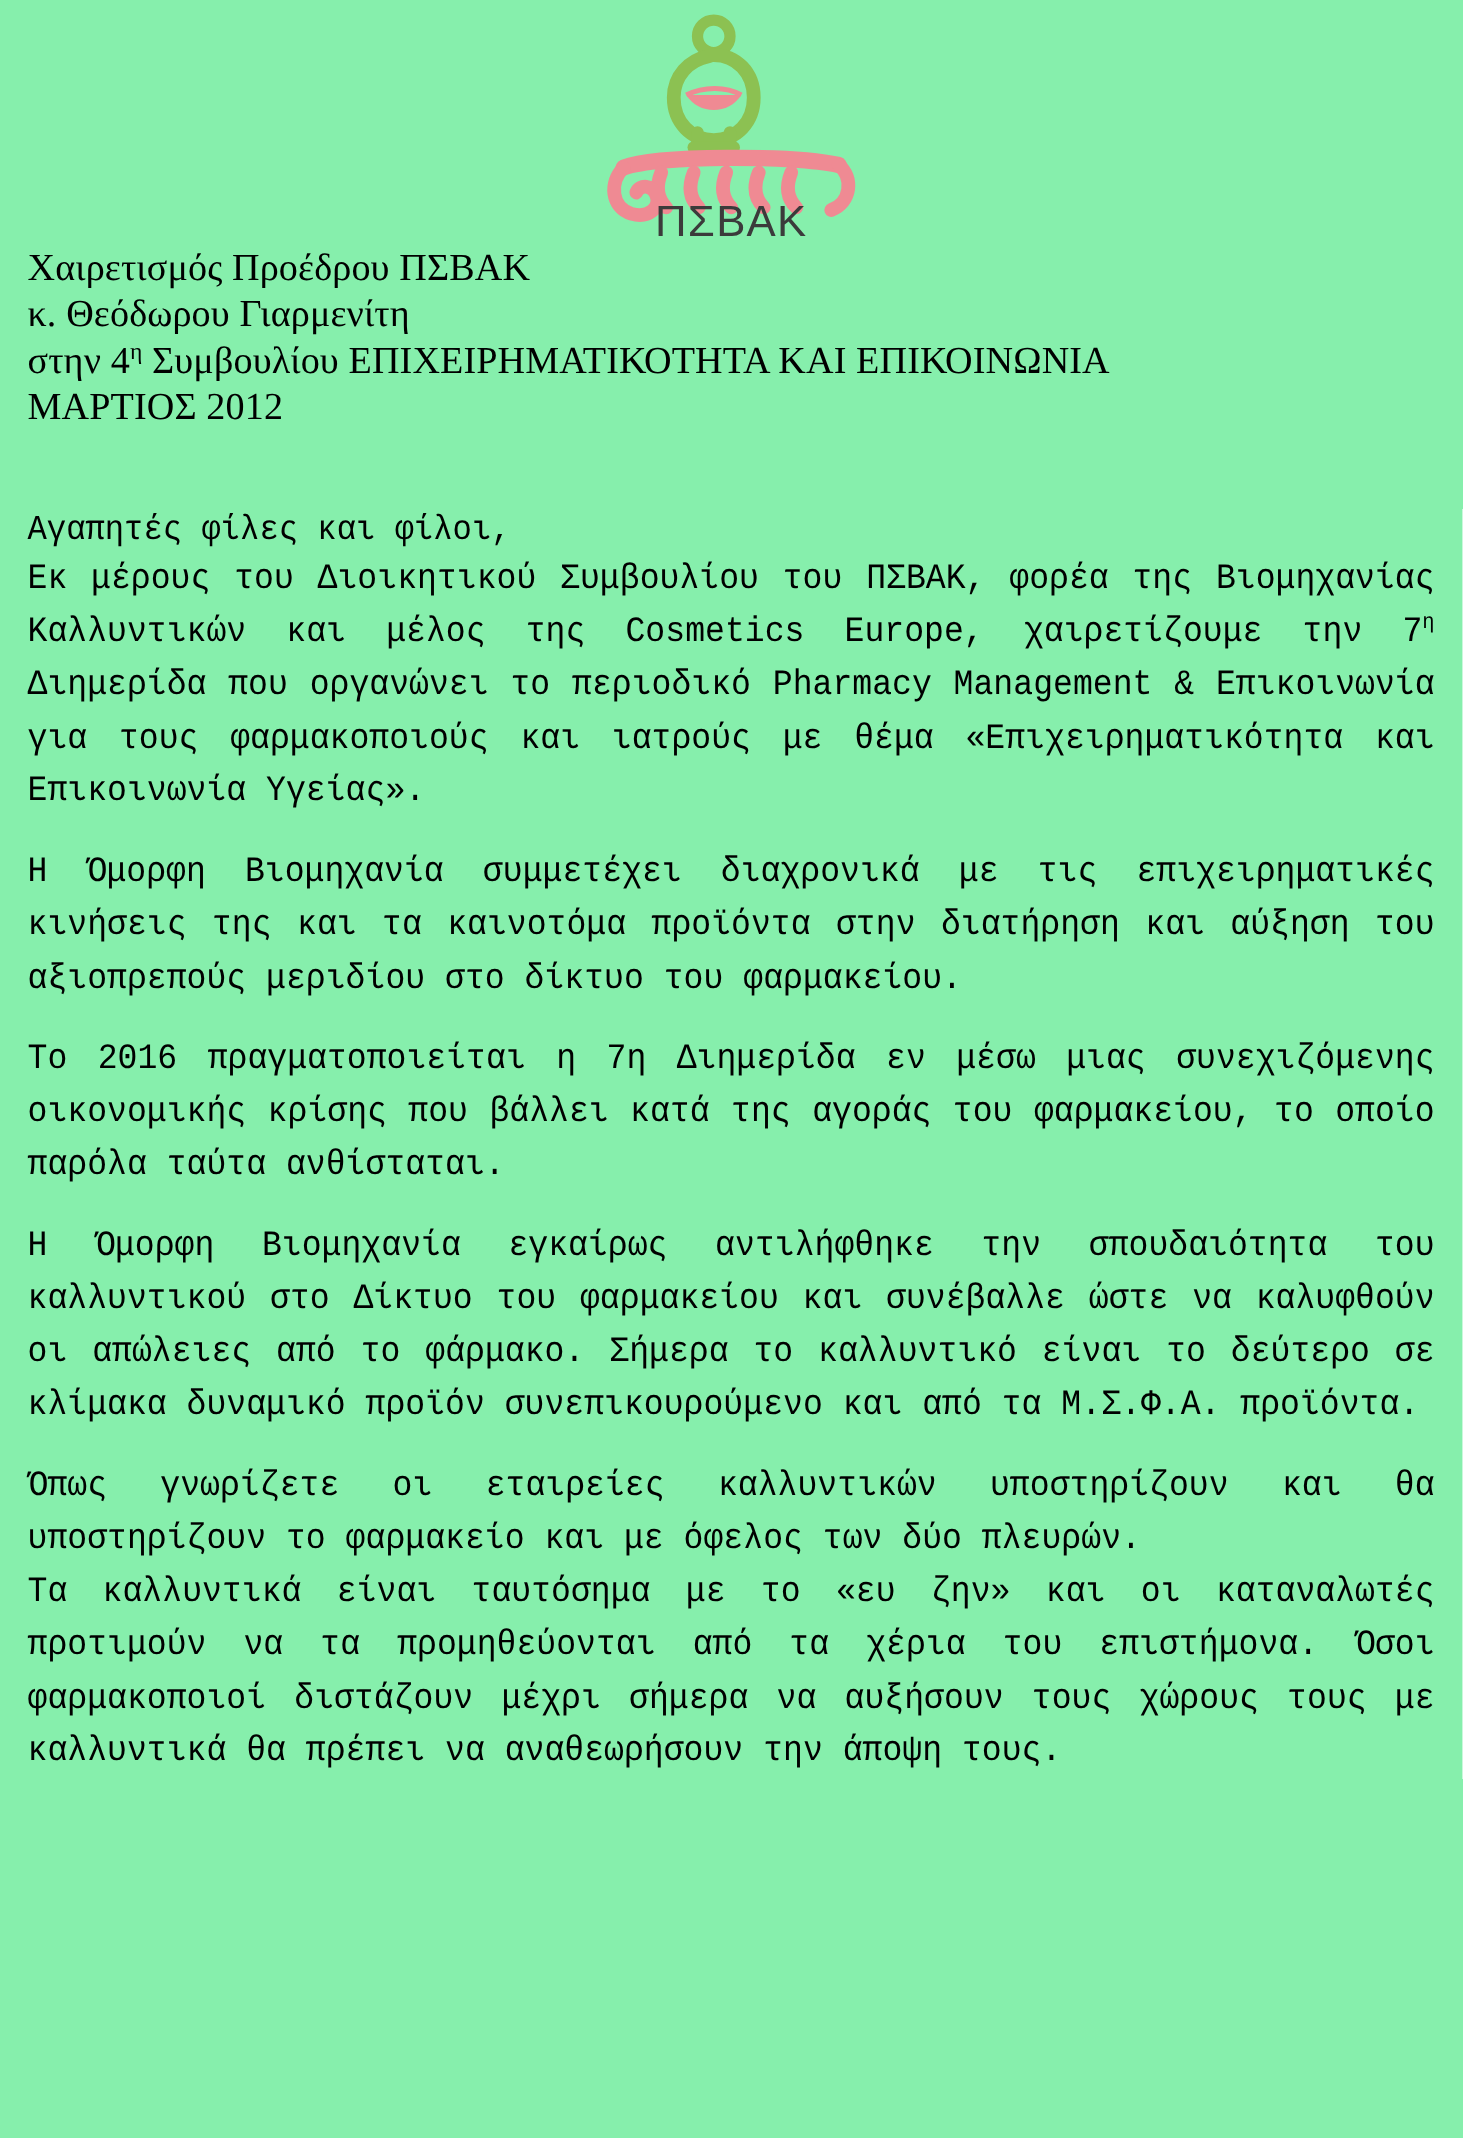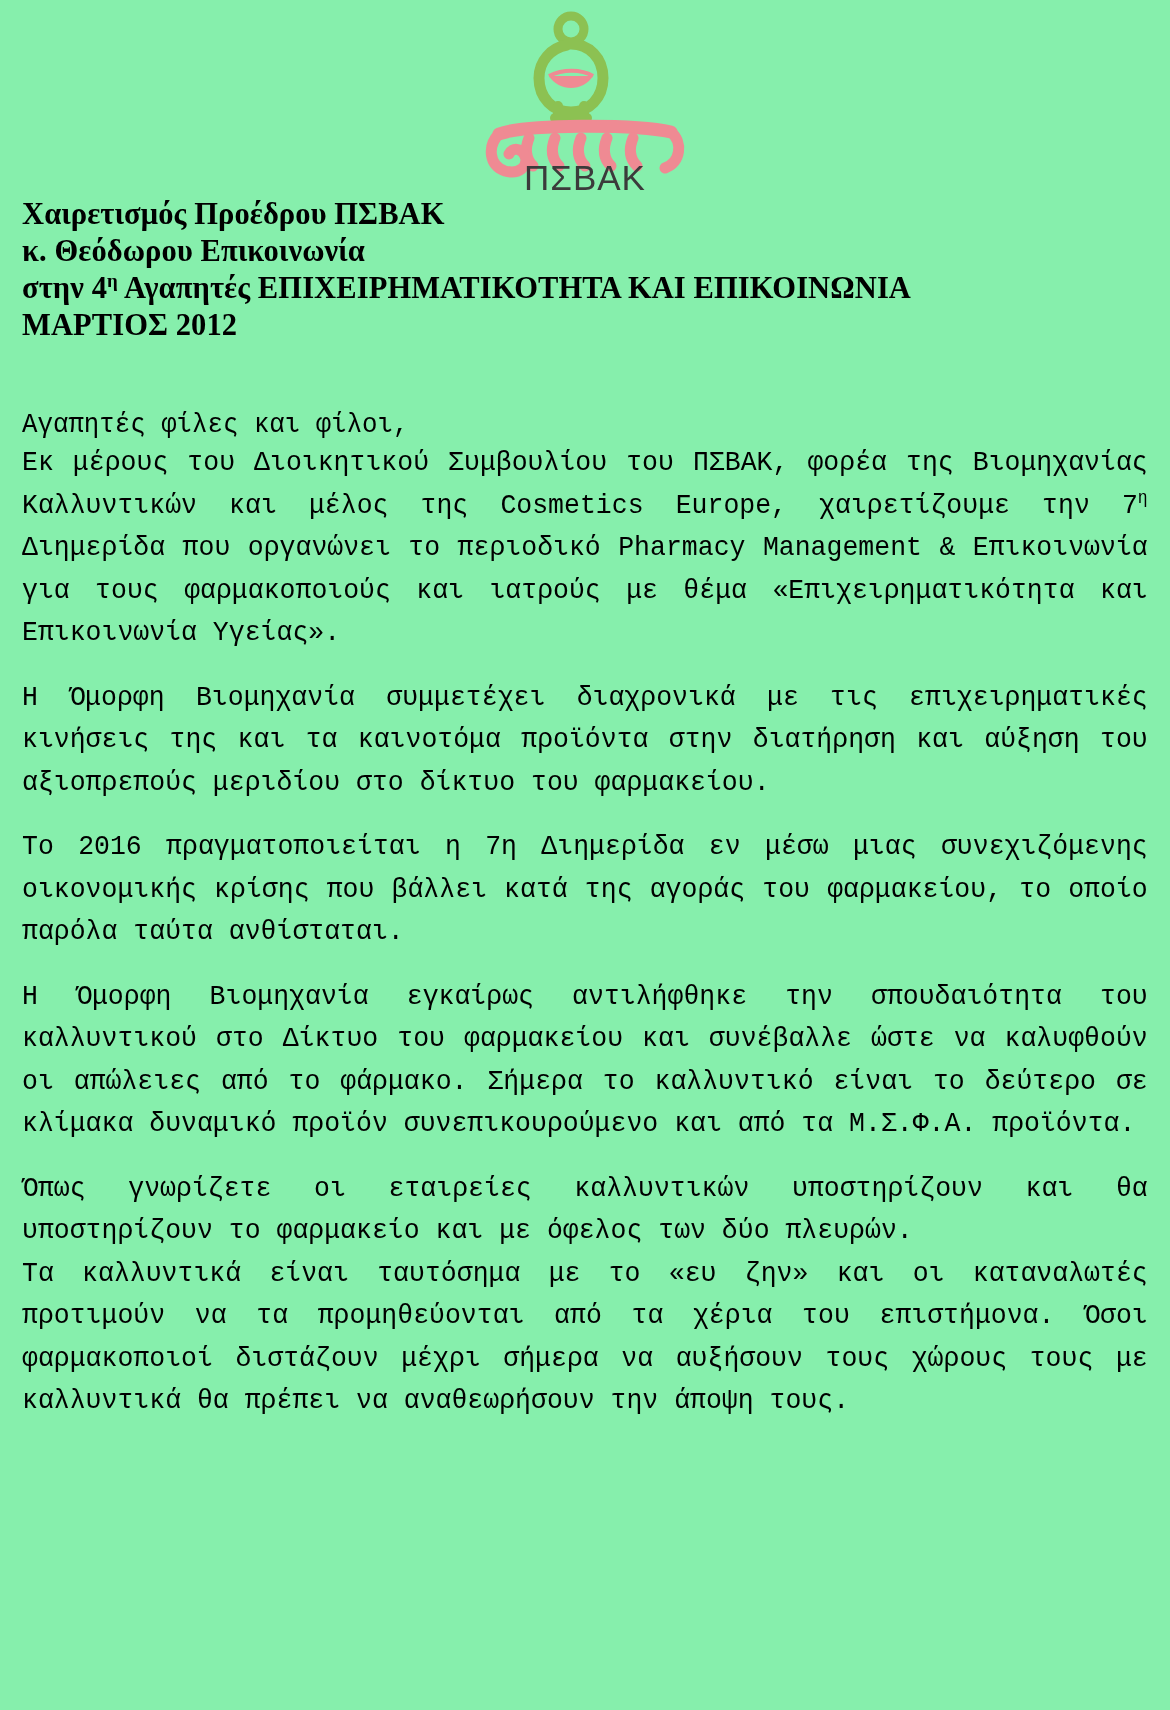--- a/index.html
+++ b/index.html
@@ -35,21 +35,21 @@
   .logo-wrap {
     position: relative;
     width: 200px;
     height: 190px;
   }
   .logo-svg { display: block; }
 
   
   .heading {
     padding: 0 24px 0 22px;
-    font-weight: bold;
+    font-weight: normal;
     font-size: 30.5px;
     line-height: 37px;
     letter-spacing: 0.1px;
   }
   .heading .line { white-space: nowrap; }
   .heading sup {
     font-size: 0.62em;
     vertical-align: super;
     line-height: 0;
   }
@@ -121,22 +121,22 @@
         <path d="M186 126 C 198 136 196 156 180 162" fill="none" stroke="#ef8a93" stroke-width="11" stroke-linecap="round"></path>
       </svg>
       <div style="position:absolute;left:0;right:0;top:152px;text-align:center;
                   font-family:'Liberation Sans', sans-serif;font-size:35px;
                   letter-spacing:1px;color:#3b3b3b;">ΠΣΒΑΚ</div>
     </div>
   </div>
 
   <div class="heading">
     <div class="line">Χαιρετισμός Προέδρου ΠΣΒΑΚ</div>
-    <div class="line">κ. Θεόδωρου Επικοινωνία</div>
-    <div class="line"><span>στην 4</span><sup>η</sup><span> Αγαπητές  ΕΠΙΧΕΙΡΗΜΑΤΙΚΟΤΗΤΑ ΚΑΙ ΕΠΙΚΟΙΝΩΝΙΑ</span></div>
+    <div class="line">κ. Θεόδωρου Γιαρμενίτη</div>
+    <div class="line"><span>στην 4</span><sup>η</sup><span> Συμβουλίου  ΕΠΙΧΕΙΡΗΜΑΤΙΚΟΤΗΤΑ ΚΑΙ ΕΠΙΚΟΙΝΩΝΙΑ</span></div>
     <div class="line">ΜΑΡΤΙΟΣ 2012</div>
   </div>
 
   <div class="body-area">
 
     <div class="salutation">Αγαπητές φίλες και φίλοι,</div>
 
     <p class="para para-first"><span>Εκ μέρους του Διοικητικού Συμβουλίου του ΠΣΒΑΚ, φορέα της Βιομηχανίας Καλλυντικών και μέλος της Cosmetics Europe, χαιρετίζουμε την 7</span><sup>η</sup><span> Διημερίδα που οργανώνει το περιοδικό Pharmacy Management &amp; Επικοινωνία για τους φαρμακοποιούς και ιατρούς με θέμα «Επιχειρηματικότητα και Επικοινωνία Υγείας».</span></p>
 
     <p class="para spaced">Η Όμορφη Βιομηχανία συμμετέχει διαχρονικά με τις επιχειρηματικές κινήσεις της και τα καινοτόμα προϊόντα στην διατήρηση και αύξηση του αξιοπρεπούς μεριδίου στο δίκτυο του φαρμακείου.</p>

